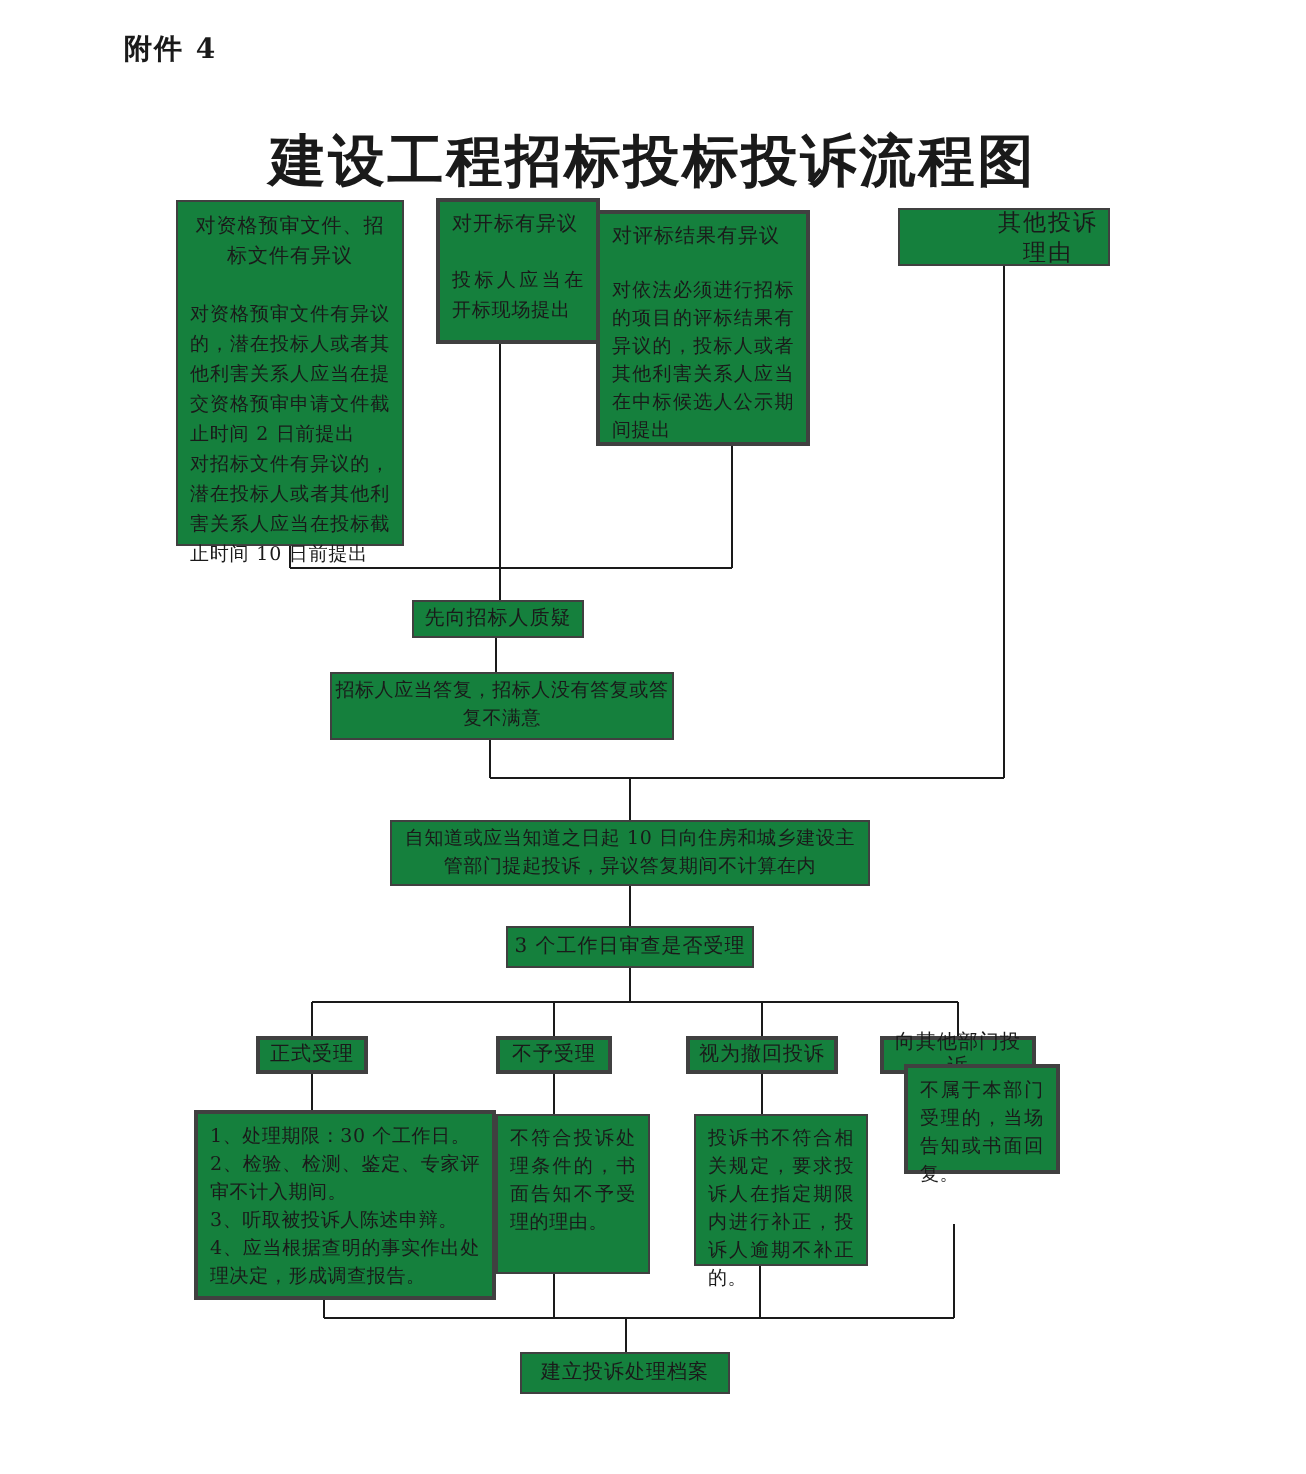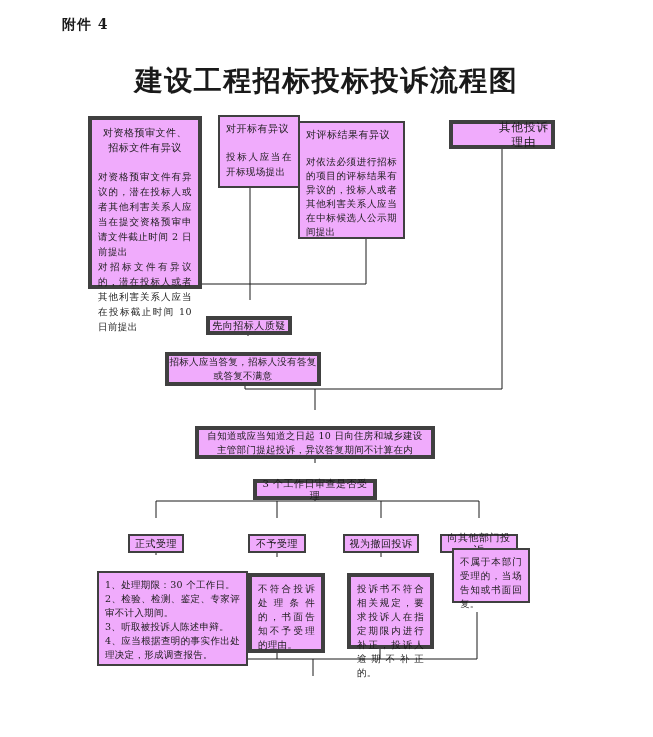--- a/index.html
+++ b/index.html
@@ -2,23 +2,22 @@
 <html><head>
 <meta charset="utf-8">
 <style>
   html,body{margin:0;padding:0;background:#ffffff;}
   .canvas{
     position:relative;width:653px;height:737px;background:#ffffff;
     font-family:"DejaVu Serif","Liberation Serif",serif;color:#1a1a1a;overflow:hidden;
   }
   .lines{position:absolute;left:0;top:0;}
   .box{
-    position:absolute;box-sizing:border-box;background:#f0abfc;
-    border:4px solid #404040;
-    margin-top:16px;
+    position:absolute;box-sizing:border-box;background:#15803d;
+    border:1px solid #404040;
   }
   .b2{border-width:2px;}
   .ctr{display:flex;align-items:center;justify-content:center;text-align:center;padding-left:44px;}
   .lbl{font-size:10px;letter-spacing:0.5px;line-height:12px;padding:1px 2px;}
   .pad{padding:5px 6px;}
   .bt{font-size:10px;line-height:15px;text-align:center;letter-spacing:0.5px;}
   .bt2{font-size:10px;line-height:14px;text-align:left;letter-spacing:0.5px;}
   .gap{height:14px;}
   .gap2{height:13px;}
   .body{
@@ -71,21 +70,21 @@
   <div class="box b2 pad" style="left:298px;top:105px;width:107px;height:118px;">
     <div class="bt2">对评标结果有异议</div>
     <div class="gap2"></div>
     <div class="body3">对依法必须进行招标的项目的评标结果有异议的，投标人或者其他利害关系人应当在中标候选人公示期间提出</div>
   </div>
 
   <div class="box ctr" style="left:449px;top:104px;width:106px;height:29px;font-size:11.5px;letter-spacing:1px;">其他投诉理由</div>
 
   <div class="box ctr lbl" style="left:206px;top:300px;width:86px;height:19px;">先向招标人质疑</div>
 
-  <div class="box ctr" style="left:165px;top:336px;width:156px;height:34px;font-size:9.5px;line-height:14px;letter-spacing:0.3px;padding:2px 0;">招标人应当答复，招标人没有答复或答复不满意</div>
+  <div class="box ctr" style="left:165px;top:336px;width:172px;height:34px;font-size:9.5px;line-height:14px;letter-spacing:0.3px;padding:2px 0;">招标人应当答复，招标人没有答复或答复不满意</div>
 
   <div class="box ctr" style="left:195px;top:410px;width:240px;height:33px;font-size:9.5px;line-height:14px;letter-spacing:0.3px;padding:2px 5px;">自知道或应当知道之日起 10 日向住房和城乡建设主管部门提起投诉，异议答复期间不计算在内</div>
 
   <div class="box ctr lbl" style="left:253px;top:463px;width:124px;height:21px;">3 个工作日审查是否受理</div>
 
   <div class="box b2 ctr lbl" style="left:128px;top:518px;width:56px;height:19px;">正式受理</div>
   <div class="box b2 ctr lbl" style="left:248px;top:518px;width:58px;height:19px;">不予受理</div>
   <div class="box b2 ctr lbl" style="left:343px;top:518px;width:76px;height:19px;">视为撤回投诉</div>
   <div class="box b2 ctr lbl" style="left:440px;top:518px;width:78px;height:19px;">向其他部门投诉</div>
 
@@ -95,14 +94,15 @@
     <div class="it">3、听取被投诉人陈述申辩。</div>
     <div class="it">4、应当根据查明的事实作出处理决定，形成调查报告。</div>
   </div>
 
   <div class="box pad body3" style="left:248px;top:557px;width:77px;height:80px;">不符合投诉处理条件的，书面告知不予受理的理由。</div>
 
   <div class="box pad body3" style="left:347px;top:557px;width:87px;height:76px;">投诉书不符合相关规定，要求投诉人在指定期限内进行补正，投诉人逾期不补正的。</div>
 
   <div class="box b2 pad body3" style="left:452px;top:532px;width:78px;height:55px;">不属于本部门受理的，当场告知或书面回复。</div>
 
+  <div class="box ctr lbl" style="left:260px;top:676px;width:105px;height:21px;">建立投诉处理档案</div>
 
 </div>
 
 </body></html>

